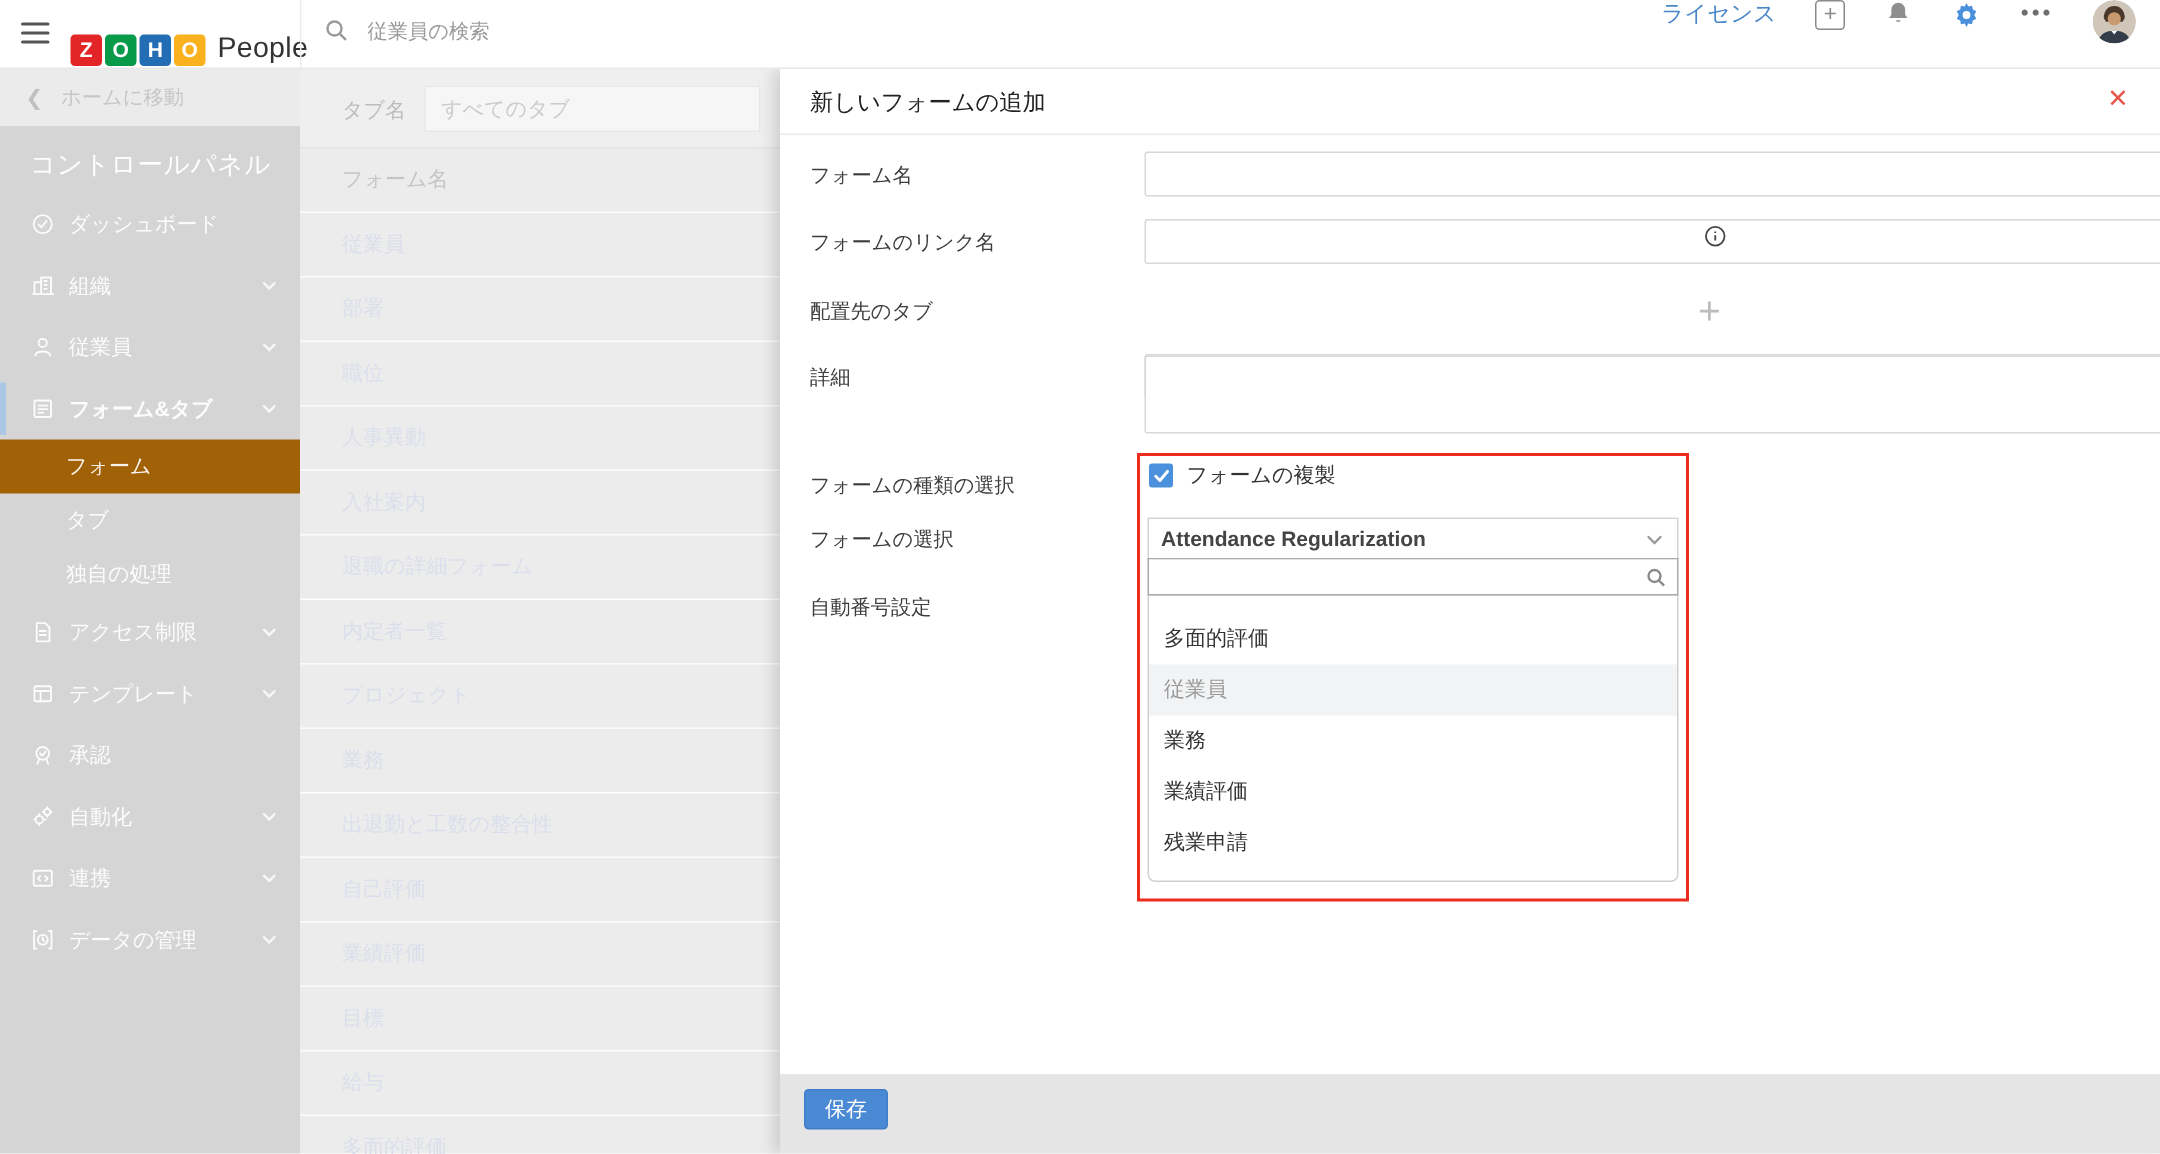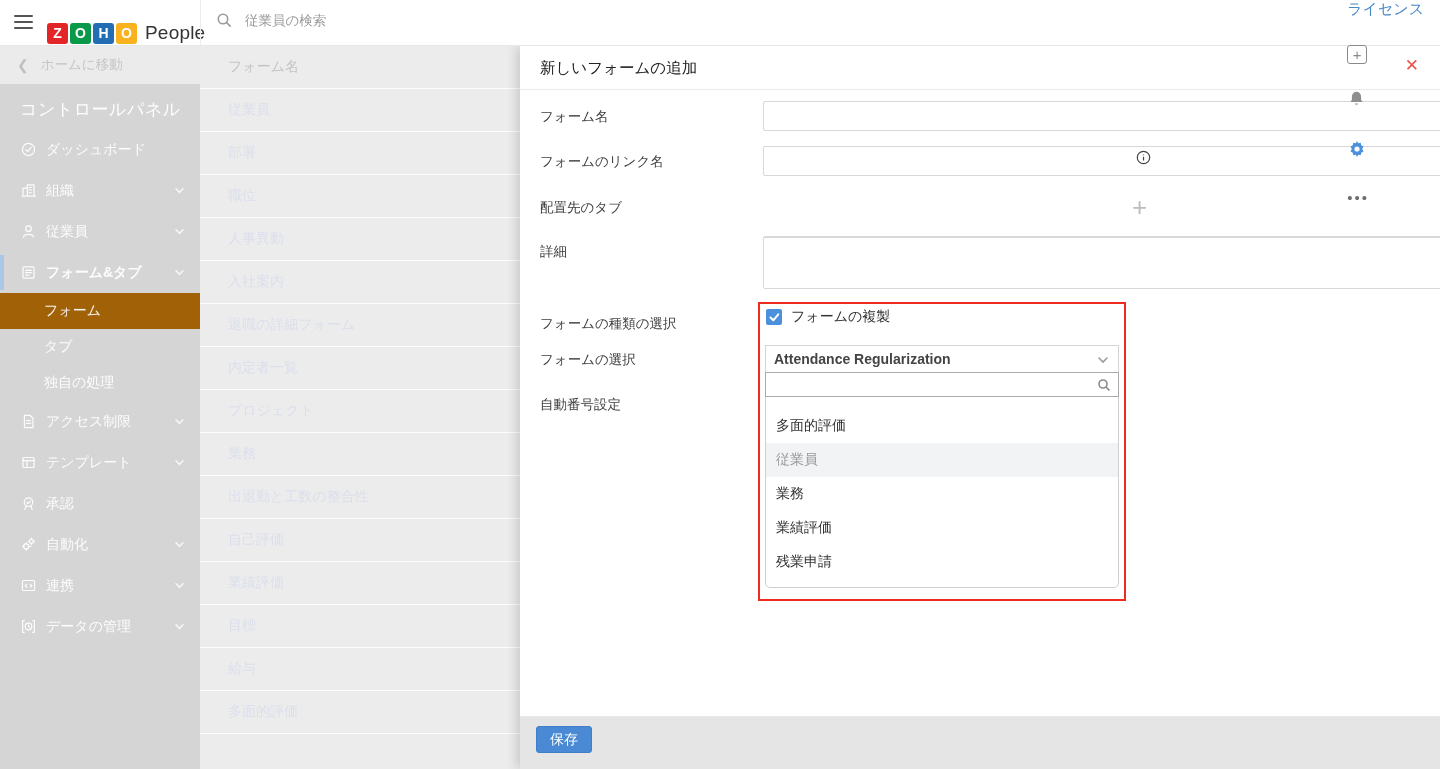--- a/index.html
+++ b/index.html
@@ -12,21 +12,21 @@
   .hamburger { position:absolute; left:14px; top:15px; width:19px; height:16px; cursor:pointer; }
   .hamburger span { display:block; height:2.4px; background:#555; margin-bottom:3.6px; border-radius:1px; }
   .brand { position:absolute; left:47px; top:22px; display:flex; align-items:center; }
   .tile { display:inline-flex; align-items:center; justify-content:center; width:21px; height:21px;
     border-radius:3px; color:#fff; font-weight:bold; font-size:14px; margin-right:2px; }
   .brand-product { font-size:19px; font-weight:400; color:#333; margin-left:6px; letter-spacing:.2px; }
   .topbar-divider { position:absolute; left:200px; top:0; height:45px; border-left:1px solid #ededed; }
   .search-wrap { position:absolute; left:216px; top:12px; display:flex; align-items:flex-start; color:#9a9a9a; }
   .search-wrap svg { width:17px; height:17px; stroke:#9a9a9a; fill:none; stroke-width:1.6; }
   .search-text { margin-left:12px; font-size:13.5px; color:#9a9a9a; }
-  .top-right { position:absolute; right:0; top:0; height:44px; display:flex; align-items:flex-start; gap:26px; padding-right:16px;flex-direction:column; }
+  .top-right { position:absolute; right:0; top:0; height:44px; display:flex; align-items:flex-start; gap:26px; padding-right:16px; }
   .license { font-size:15px; color:#4a87c9; cursor:pointer; }
   .plusbox { width:20px; height:20px; border:1.6px solid #8a8a8a; border-radius:3px; color:#8a8a8a;
     font-size:15px; line-height:17px; text-align:center; cursor:pointer; }
   .bell svg { width:19px; height:19px; fill:#8e8e8e; }
   .gear svg { width:20px; height:20px; fill:#4a90dd; }
   .dots { color:#6e6e6e; font-size:15px; letter-spacing:2px; cursor:pointer; }
   .avatar { width:29px; height:29px; border-radius:50%; overflow:hidden; cursor:pointer; }
 
   
   .sidebar { position:absolute; left:0; top:46px; width:200px; height:723px; background:#d5d5d5; z-index:10; }
@@ -255,20 +255,24 @@
           </svg></span>
         <span class="sb-label">データの管理</span>
         <span class="sb-chev"><svg viewBox="0 0 11 11">
             <path d="M2 3.8l3.5 3.5L9 3.8"></path>
           </svg></span>
       </div>
     </div>
 </div>
 
 <div class="listpane">
+  <div class="lp-header">
+    <span class="lp-filter-label">タブ名</span>
+    <div class="lp-filter-box">すべてのタブ</div>
+  </div>
   <div class="lp-row header">フォーム名</div>
   <div id="lp-rows">
       <div class="lp-row">従業員</div>
       <div class="lp-row">部署</div>
       <div class="lp-row">職位</div>
       <div class="lp-row">人事異動</div>
       <div class="lp-row">入社案内</div>
       <div class="lp-row">退職の詳細フォーム</div>
       <div class="lp-row">内定者一覧</div>
       <div class="lp-row">プロジェクト</div>

